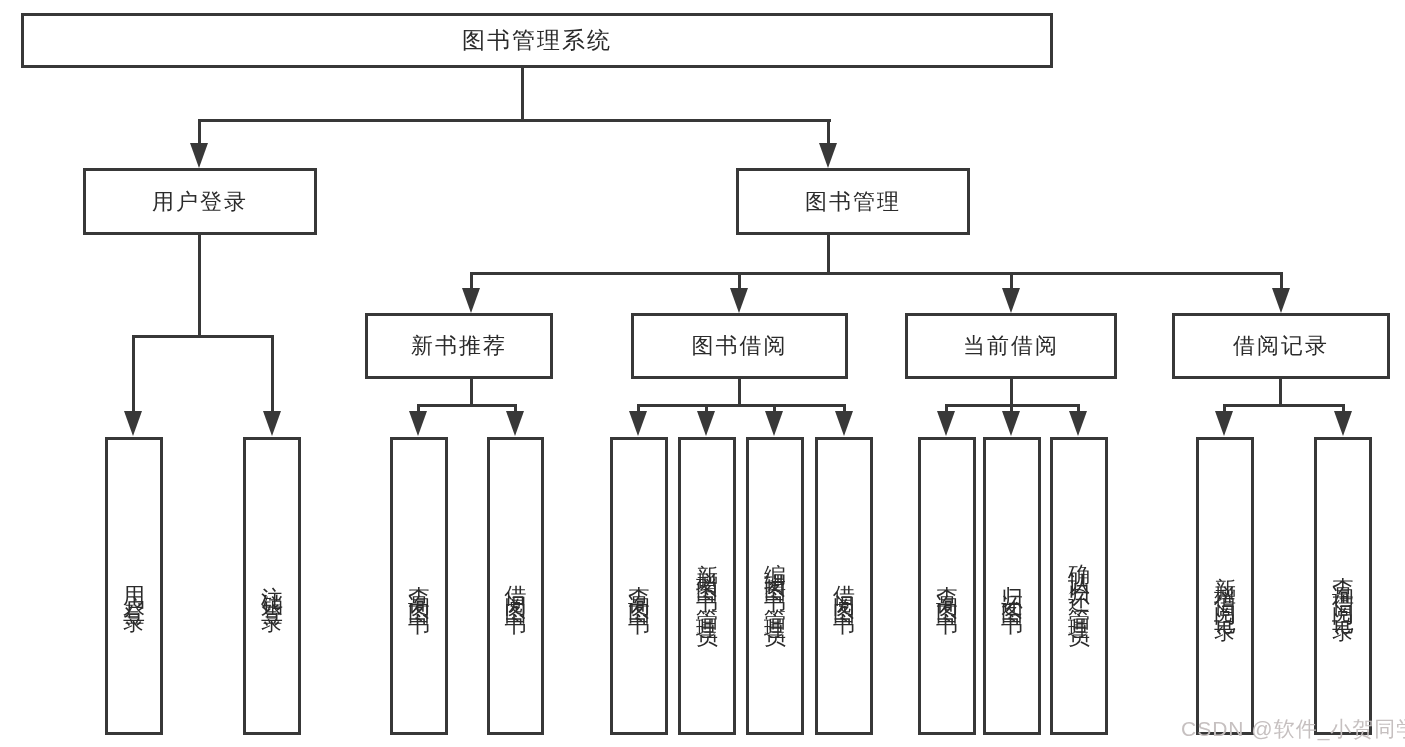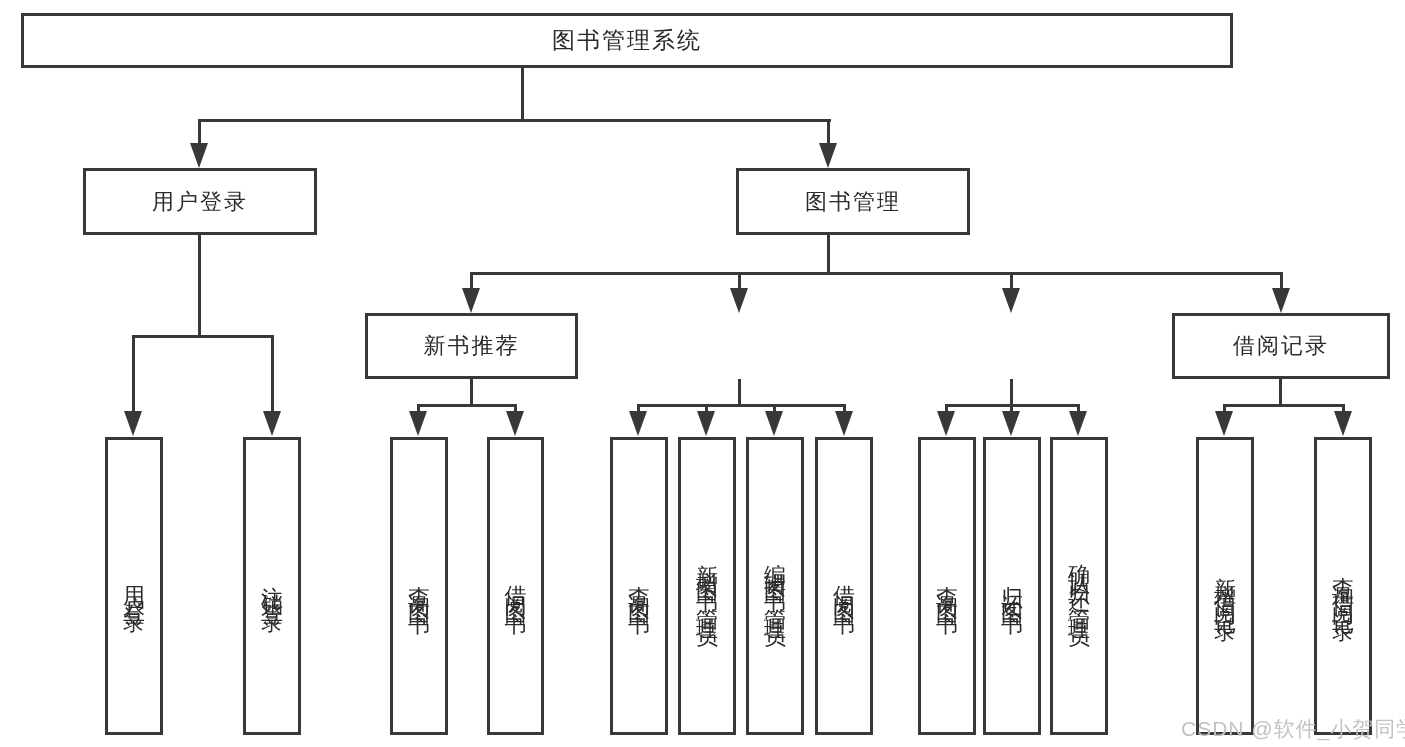--- a/index.html
+++ b/index.html
@@ -49,21 +49,21 @@
     letter-spacing: 1px;
     z-index: 10;
     white-space: nowrap;
   }
 </style>
 </head>
 <body>
 
 <div id="canvas">
 
-  <div class="box root-node" style="left:21px; top:13px; width:1212px; height:55px;">图书管理系统</div>
+  <div class="box root-node" style="left:21px; top:13px; width:1032px; height:55px;">图书管理系统</div>
 
   <div class="vl" style="left:521px; top:68px; height:53px;"></div>
   <div class="hl" style="left:198px; top:119px; width:633px;"></div>
   <div class="vl" style="left:198px; top:119px; height:30px;"></div>
   <div class="ar" style="left:190px; top:143px;"></div>
   <div class="vl" style="left:827px; top:119px; height:30px;"></div>
   <div class="ar" style="left:819px; top:143px;"></div>
 
   <div class="box node" style="left:83px; top:168px; width:234px; height:67px;">用户登录</div>
   <div class="box node" style="left:712px; top:168px; width:234px; height:67px;margin-left:24px;">图书管理</div>
@@ -79,21 +79,23 @@
   <div class="hl" style="left:470px; top:272px; width:813px;"></div>
   <div class="vl" style="left:470px; top:272px; height:22px;"></div>
   <div class="ar" style="left:462px; top:288px;"></div>
   <div class="vl" style="left:738px; top:272px; height:22px;"></div>
   <div class="ar" style="left:730px; top:288px;"></div>
   <div class="vl" style="left:1010px; top:272px; height:22px;"></div>
   <div class="ar" style="left:1002px; top:288px;"></div>
   <div class="vl" style="left:1280px; top:272px; height:22px;"></div>
   <div class="ar" style="left:1272px; top:288px;"></div>
 
-  <div class="box node" style="left:365px; top:313px; width:213px; height:66px;">新书推荐</div>
+  <div class="box node" style="left:365px; top:313px; width:188px; height:66px;">新书推荐</div>
+  <div class="box node" style="left:631px; top:313px; width:217px; height:66px;">图书借阅</div>
+  <div class="box node" style="left:905px; top:313px; width:212px; height:66px;">当前借阅</div>
   <div class="box node" style="left:1172px; top:313px; width:218px; height:66px;">借阅记录</div>
 
   <div class="vl" style="left:470px; top:379px; height:27px;"></div>
   <div class="hl" style="left:417px; top:404px; width:100px;"></div>
   <div class="vl" style="left:417px; top:404px; height:14px;"></div>
   <div class="ar" style="left:409px; top:411px;"></div>
   <div class="vl" style="left:514px; top:404px; height:14px;"></div>
   <div class="ar" style="left:506px; top:411px;"></div>
 
   <div class="vl" style="left:738px; top:379px; height:27px;"></div>

